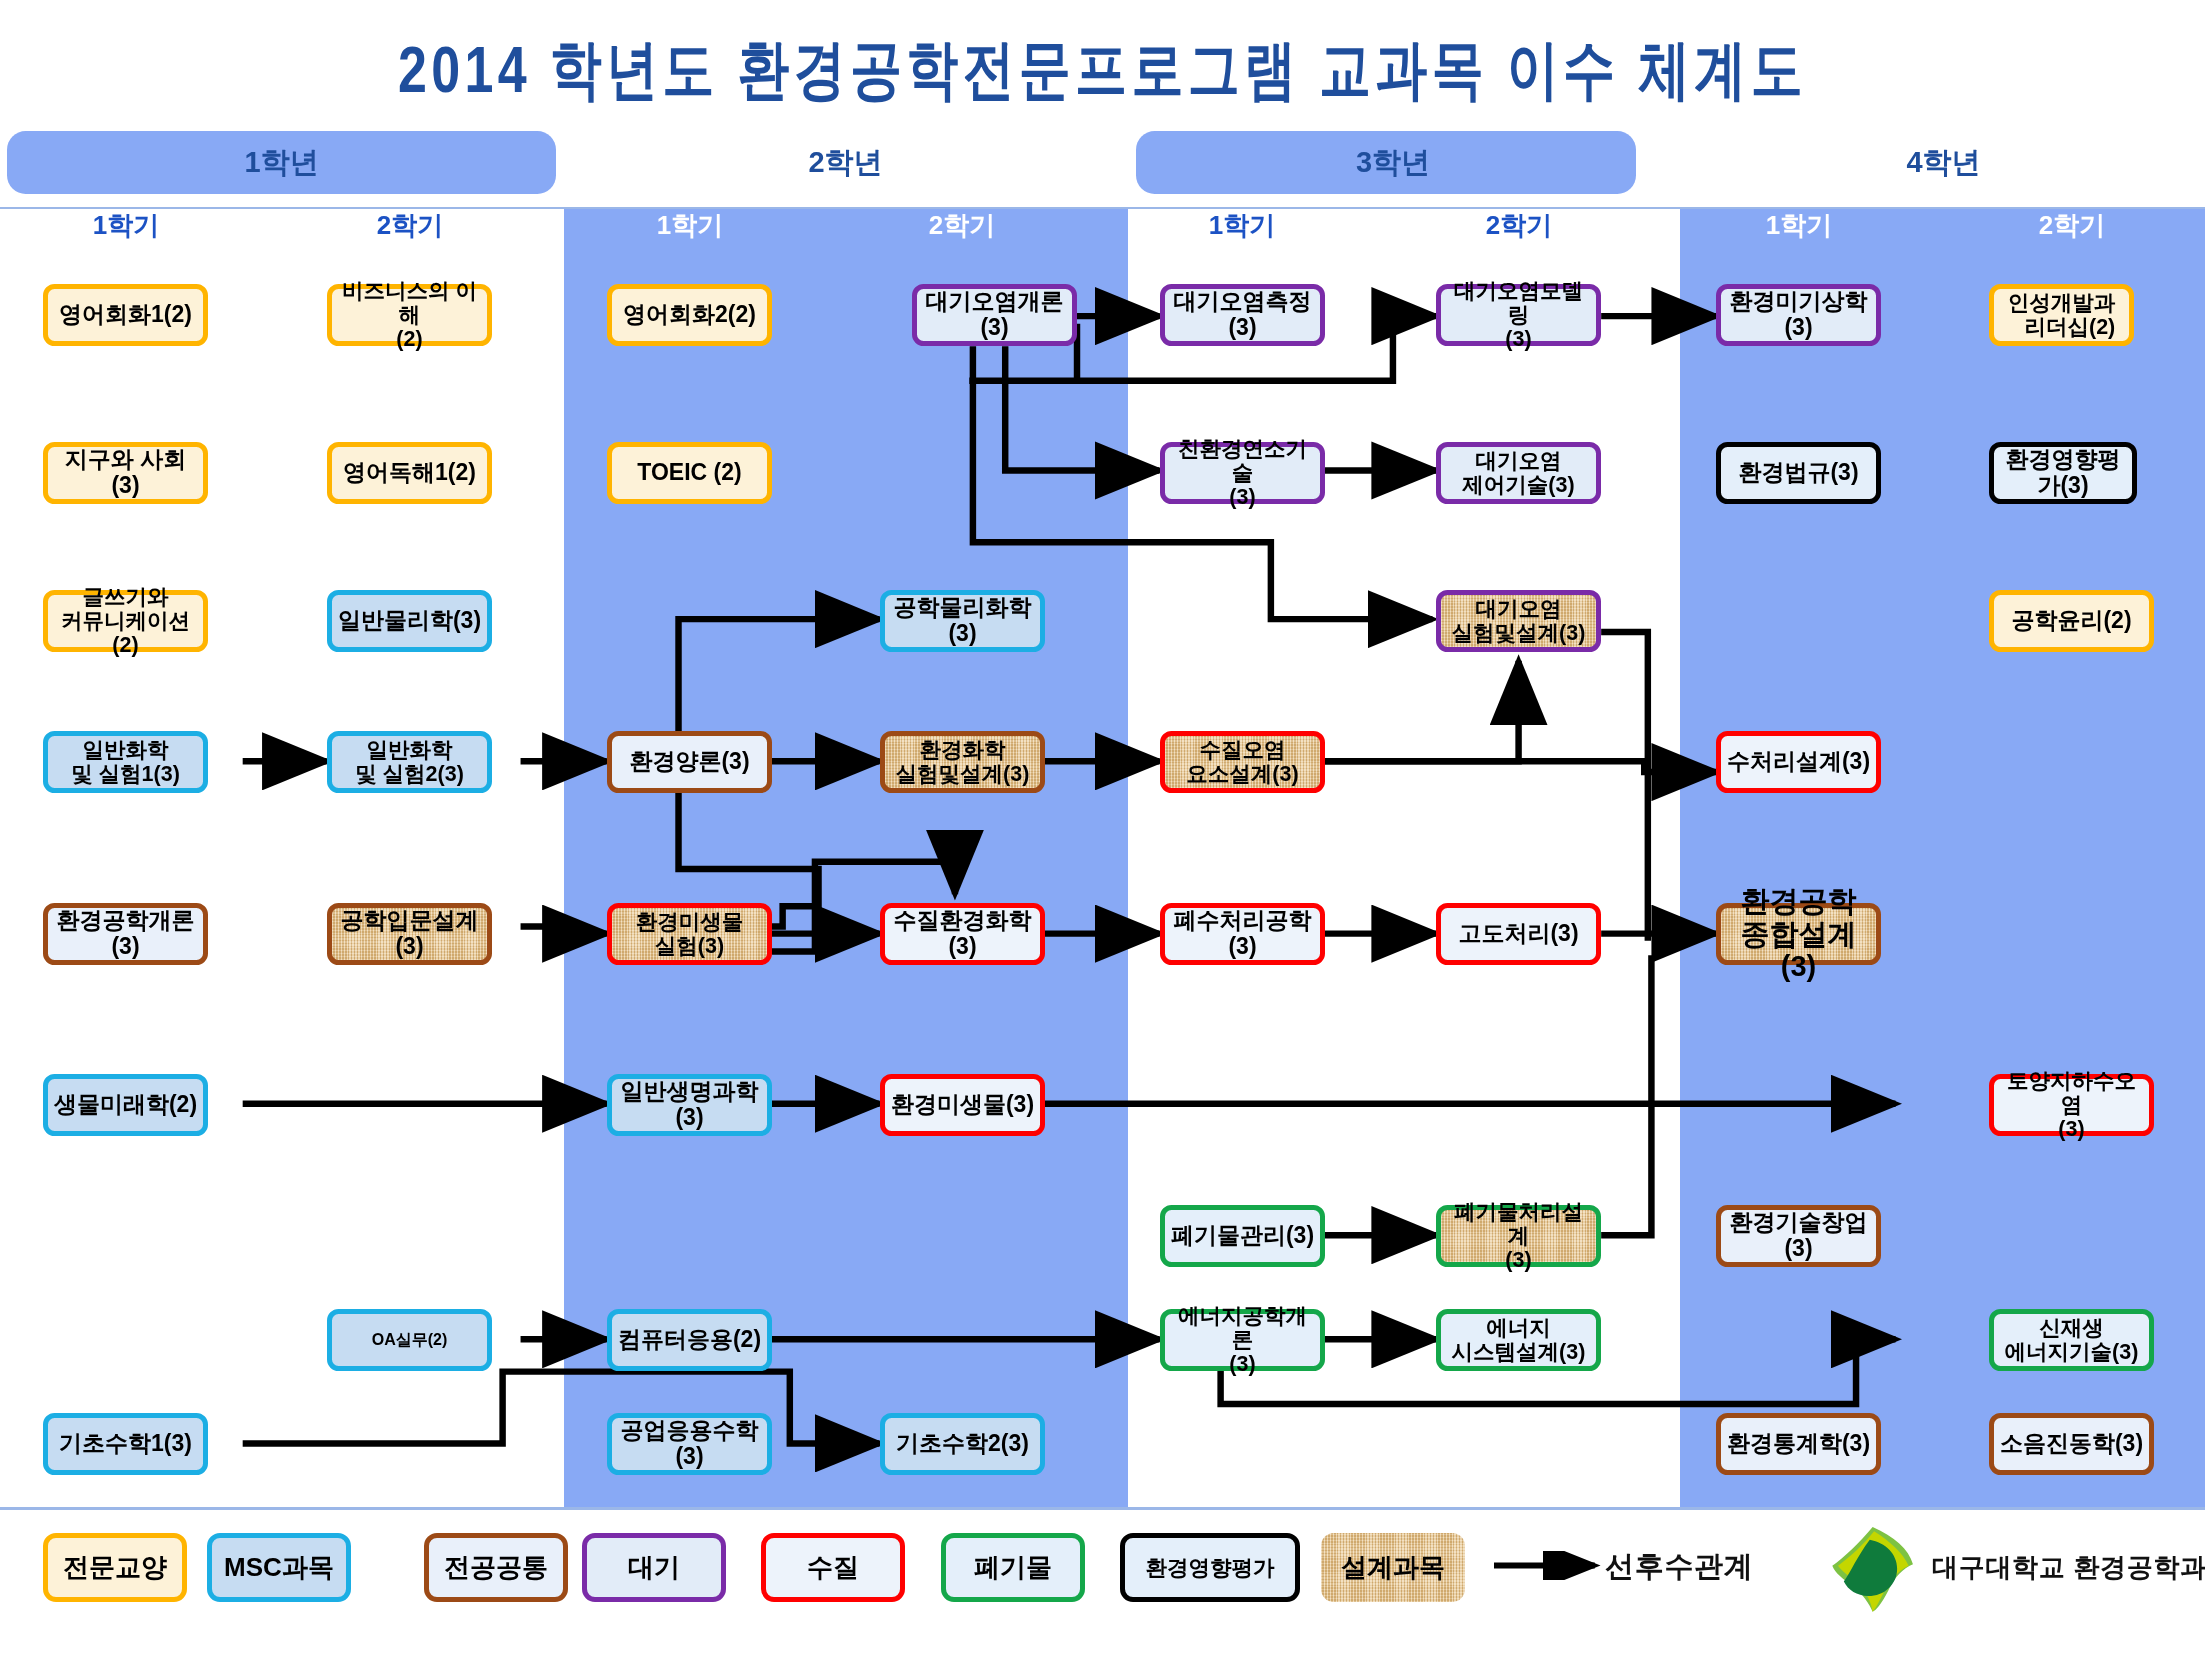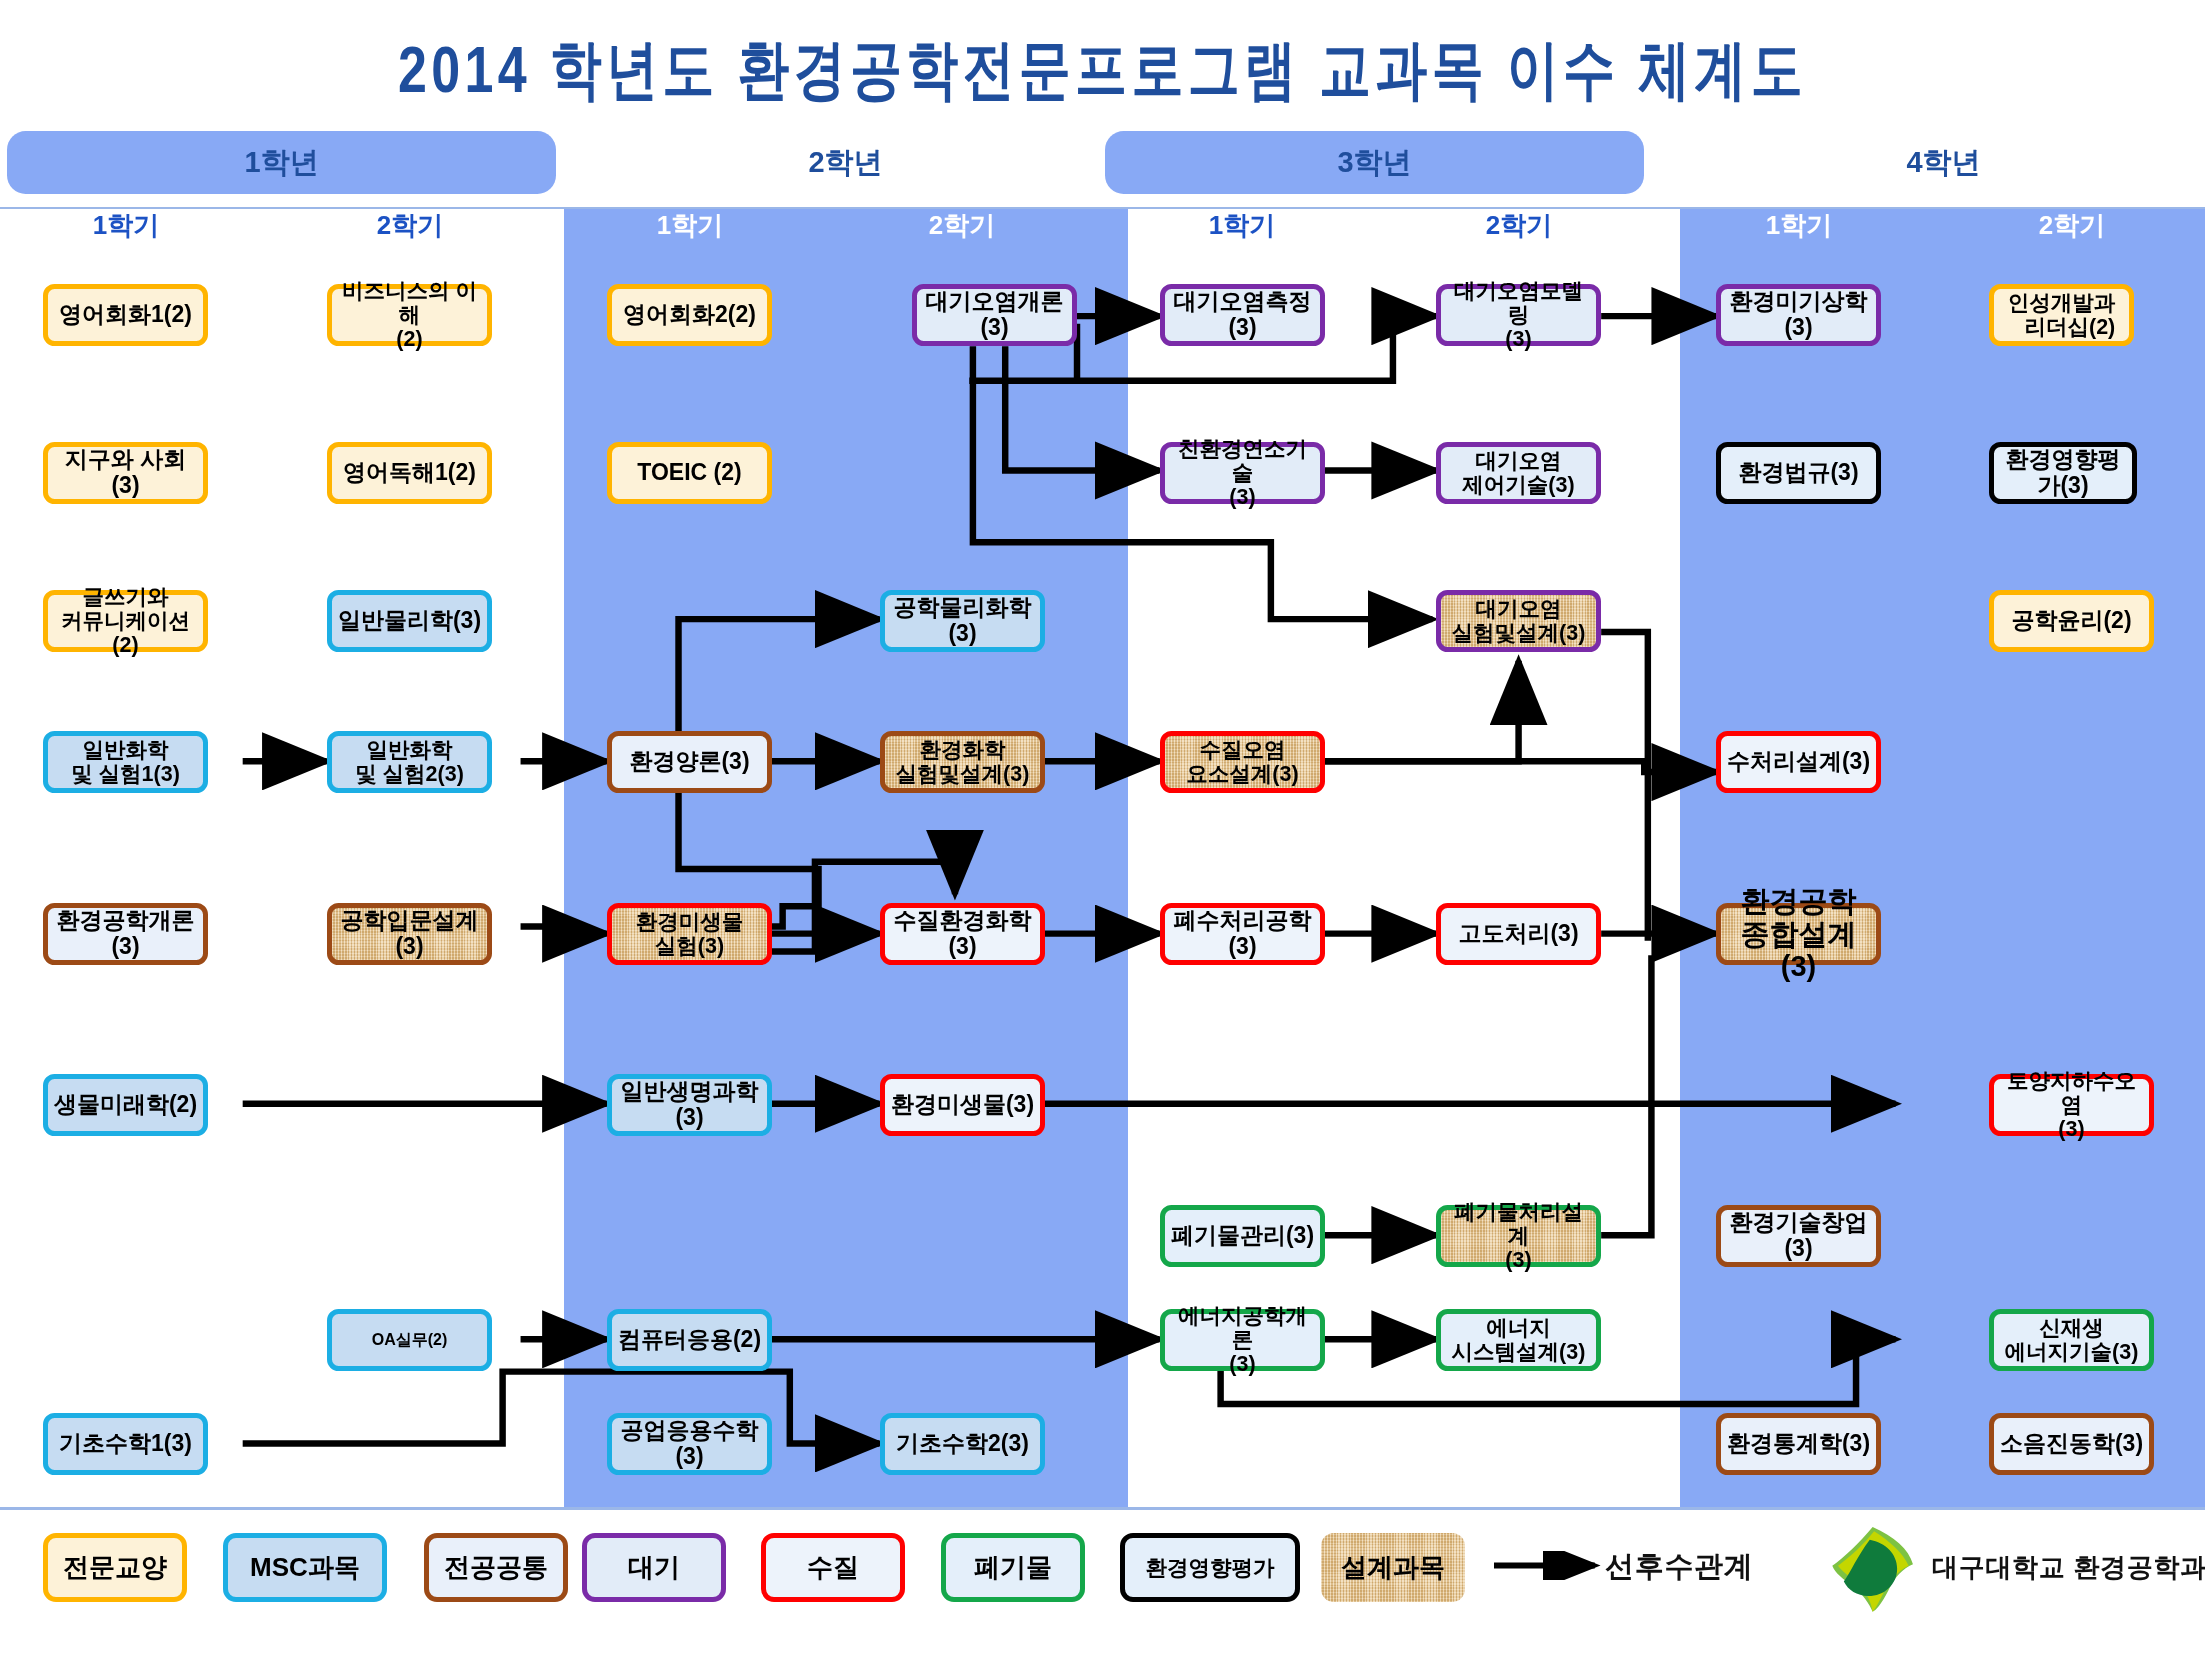--- a/index.html
+++ b/index.html
@@ -82,21 +82,21 @@
   <div class="band y4"></div>
 
   <div id="title">2014 학년도 환경공학전문프로그램 교과목 이수 체계도</div>
 
   <div class="hline" style="top:207px"></div>
   <div class="hline" style="top:1507px"></div>
 
   <div id="years-layer">
       <div class="yearpill filled" style="left: 7.2px; width: 549px;">1학년</div>
       <div class="yearpill plain" style="left: 571px; width: 549px;">2학년</div>
-      <div class="yearpill filled" style="left: 1105px; width: 539px;">3학년</div>
+      <div class="yearpill filled" style="left: 1136px; width: 486px; padding-left: 14px;">3학년</div>
       <div class="yearpill plain" style="left: 1688px; width: 511px;">4학년</div>
     </div>
   <div id="sems-layer">
       <div class="semlabel" style="left: 54px;">1학기</div>
       <div class="semlabel" style="left: 338px;">2학기</div>
       <div class="semlabel onblue" style="left: 618px;">1학기</div>
       <div class="semlabel onblue" style="left: 890px;">2학기</div>
       <div class="semlabel" style="left: 1170px;">1학기</div>
       <div class="semlabel" style="left: 1447px;">2학기</div>
       <div class="semlabel onblue" style="left: 1727px;">1학기</div>
@@ -245,21 +245,21 @@
       <div class="box c-sujil" style="left: 1989px; top: 1074px; width: 165px; height: 62px; font-size: 21.5px;">토양지하수오염
 (3)</div>
       <div class="box c-pyegi" style="left: 1989px; top: 1309px; width: 165px; height: 62px; font-size: 21.5px;">신재생
 에너지기술(3)</div>
       <div class="box c-gongt" style="left: 1989px; top: 1413px; width: 165px; height: 62px; font-size: 23px;">소음진동학(3)</div>
     </div>
 
   <div id="legendbar"></div>
   <div id="legend-layer">
       <div class="lgbox c-gyoyang" style="left: 43px; width: 144px;">전문교양</div>
-      <div class="lgbox c-msc" style="left: 223px; width: 164px;">MSC과목</div>
+      <div class="lgbox c-msc" style="left: 207px; width: 144px;">MSC과목</div>
       <div class="lgbox c-gongt" style="left: 424px; width: 144px;">전공공통</div>
       <div class="lgbox c-daegi" style="left: 582px; width: 144px;">대기</div>
       <div class="lgbox c-sujil" style="left: 761px; width: 144px;">수질</div>
       <div class="lgbox c-pyegi" style="left: 941px; width: 144px;">폐기물</div>
       <div class="lgbox c-envimp" style="left: 1120px; width: 180px; font-size: 21.5px;">환경영향평가</div>
       <div class="lgbox  design" style="border: 0px; left: 1321px; width: 144px;">설계과목</div>
     </div>
 
   <svg id="legend-arrow" style="position:absolute;left:1494px;top:1551px;width:108px;height:29px;" viewBox="0 0 150 40" width="108" height="29">
     <defs>

